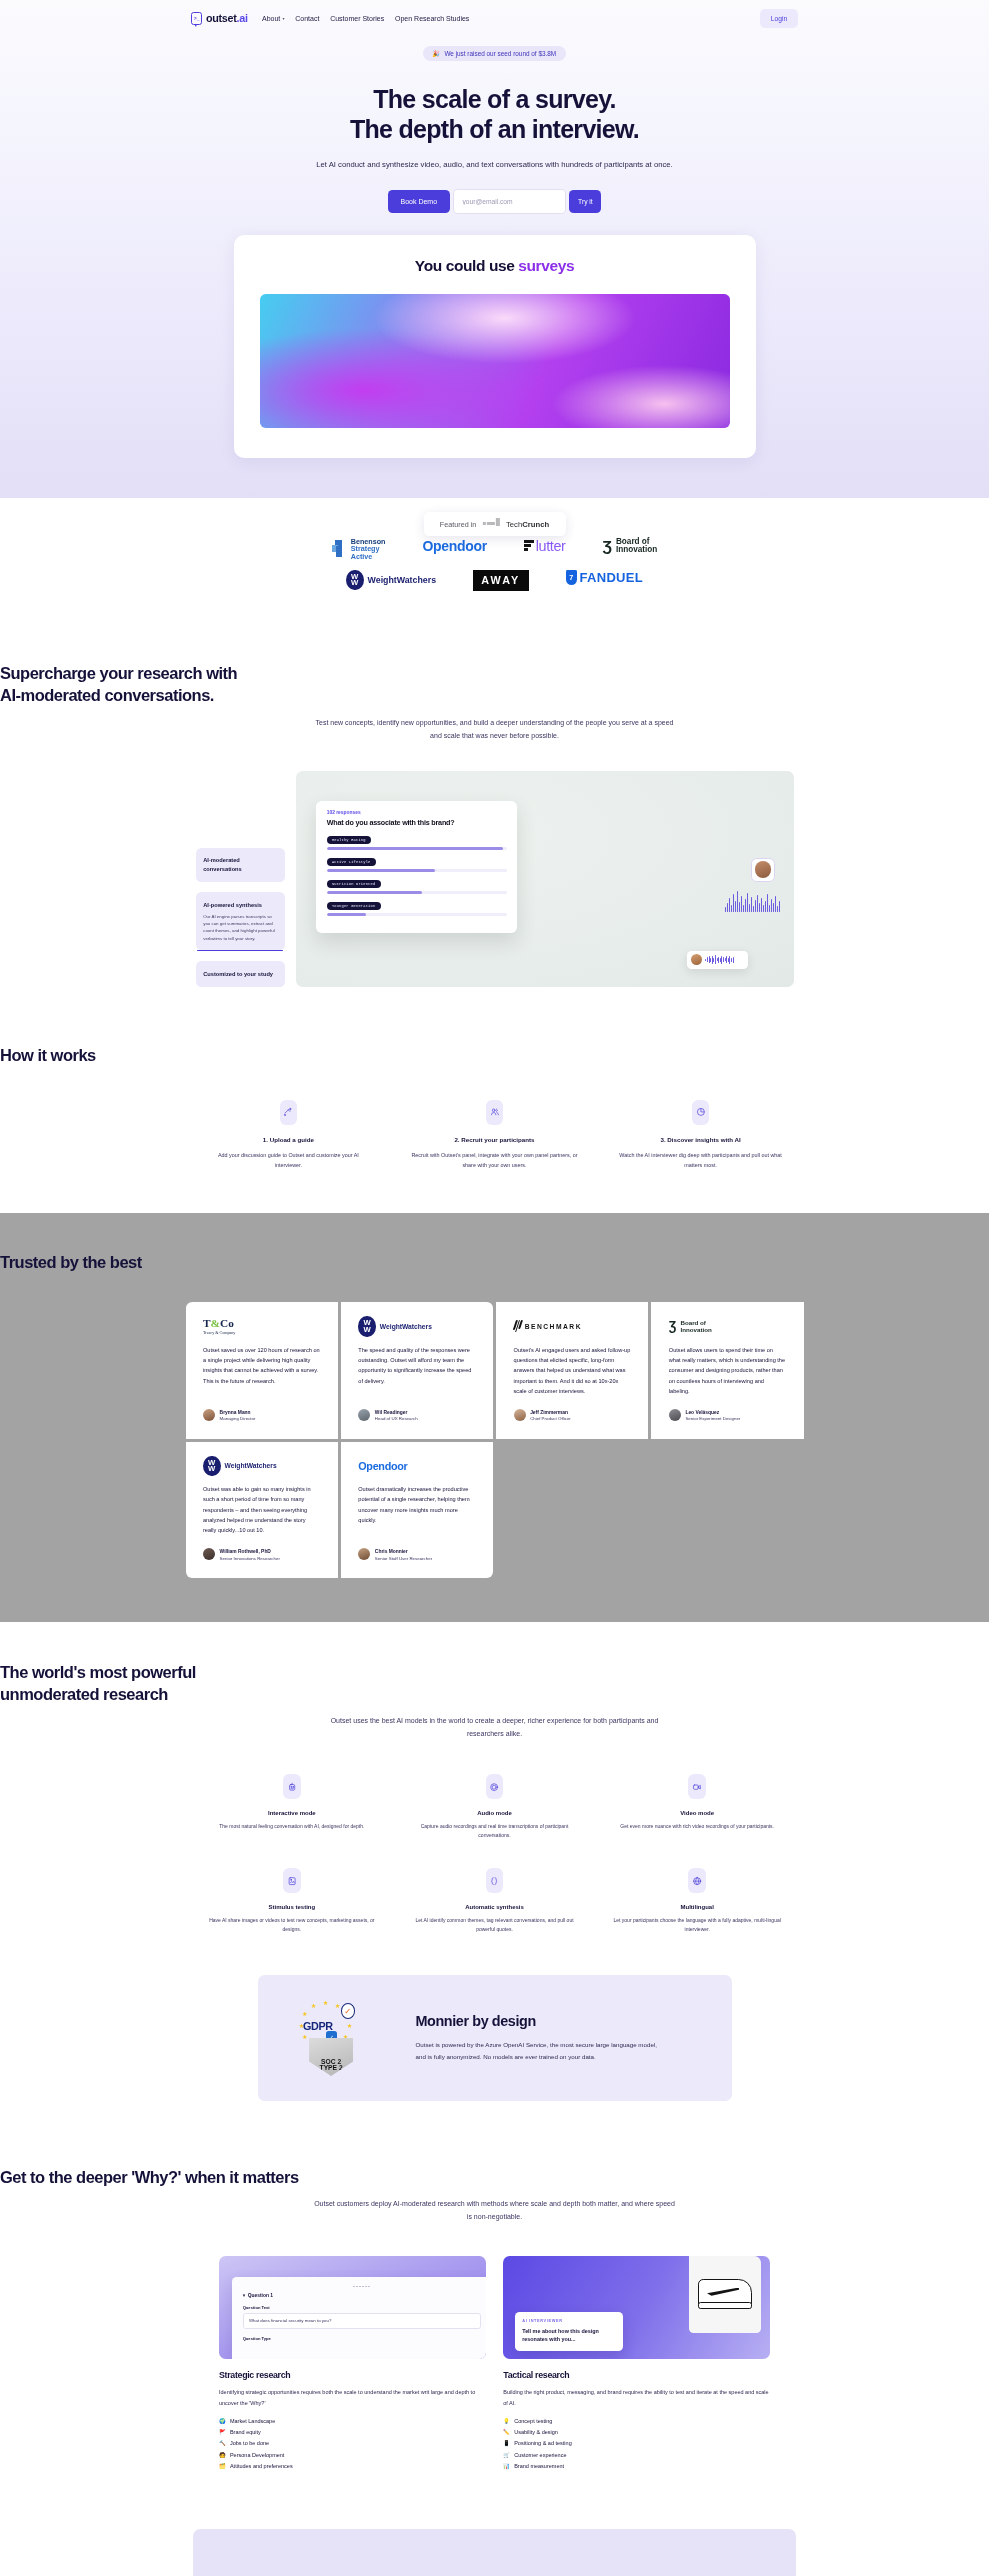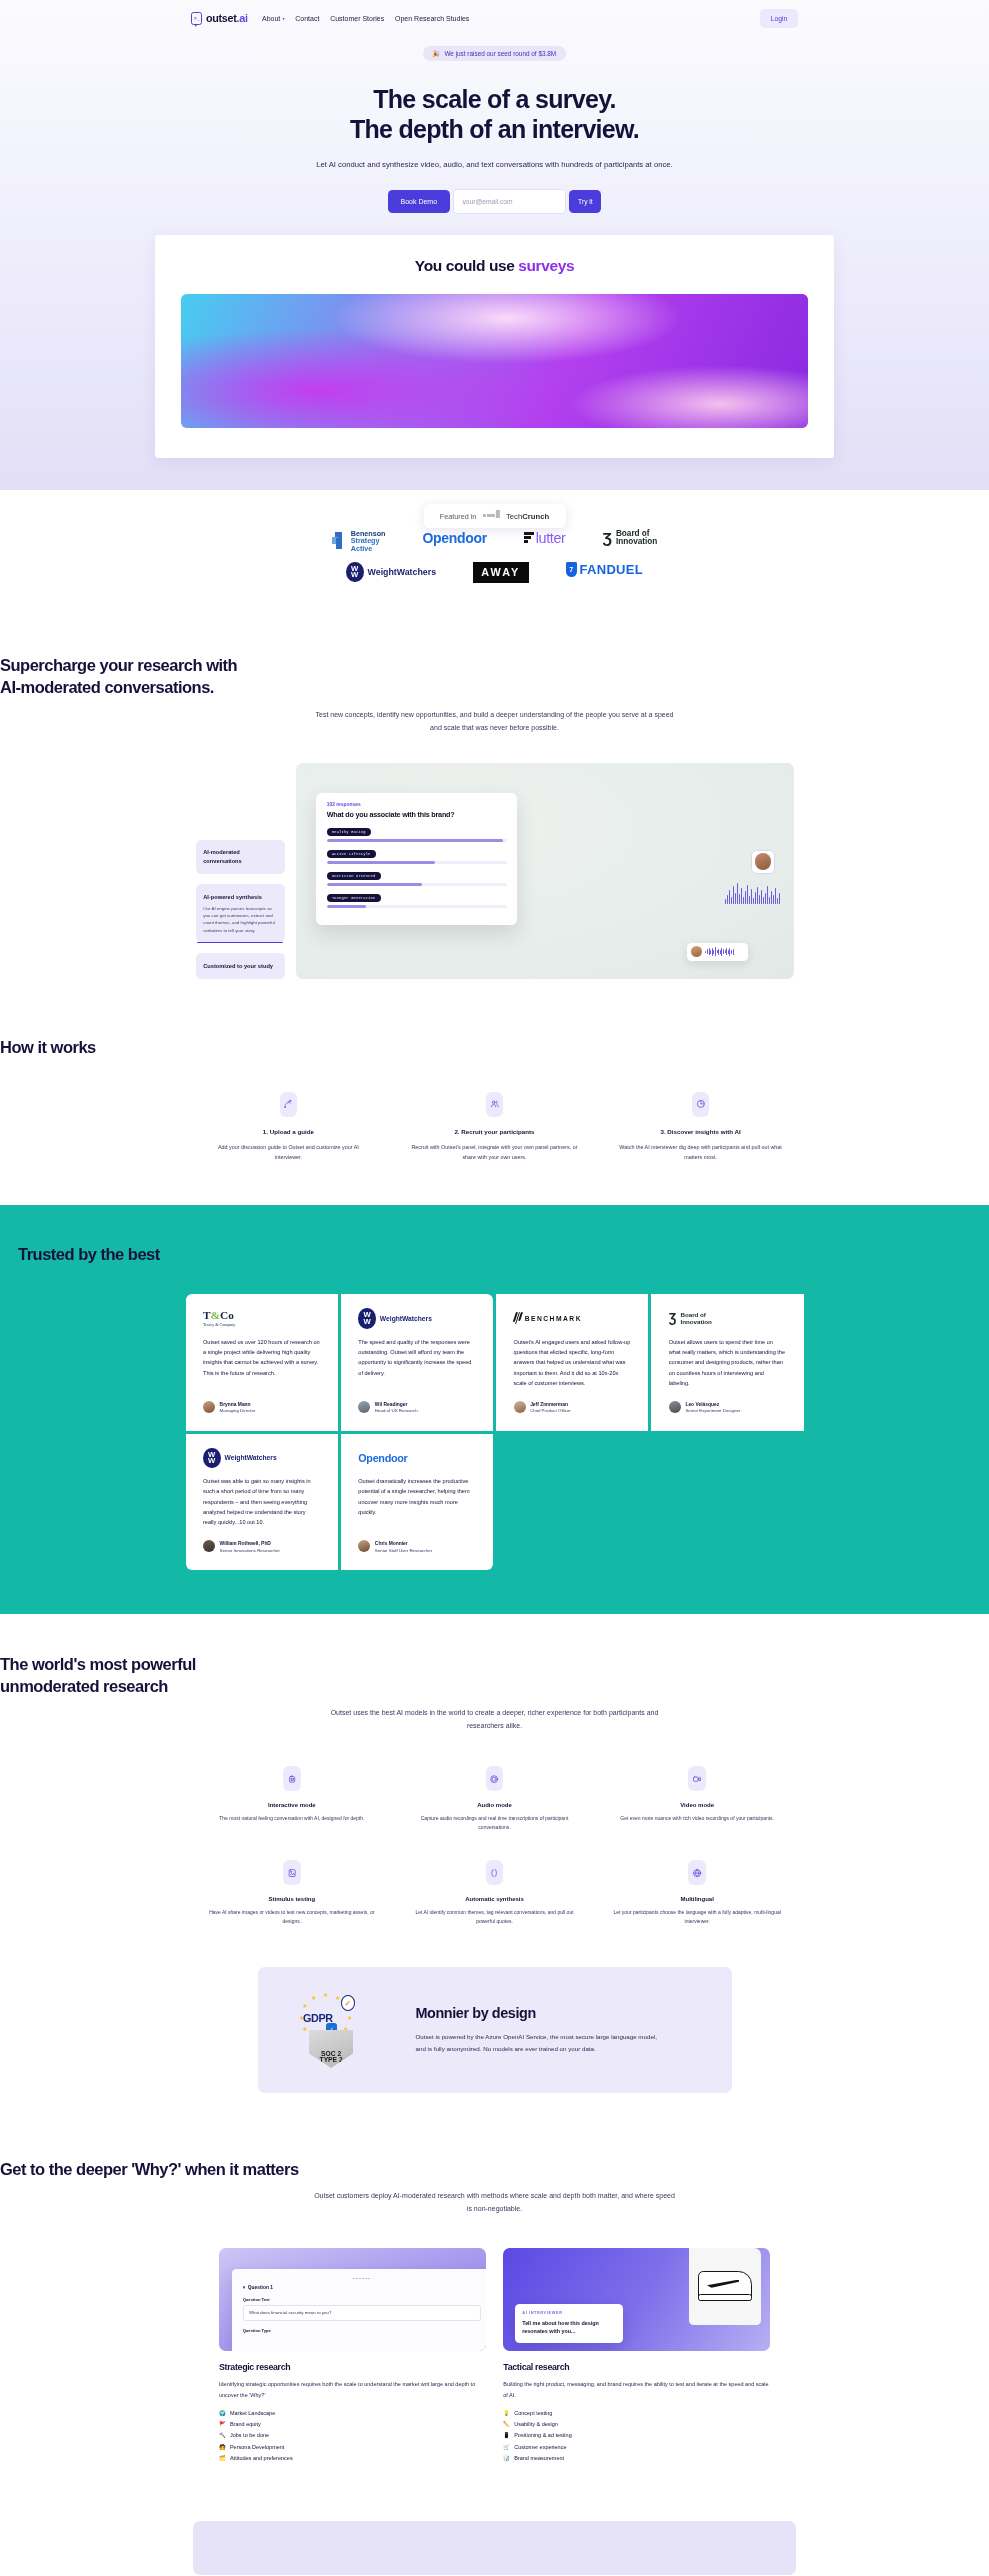--- a/index.html
+++ b/index.html
@@ -7,21 +7,21 @@
   body{
     font-family:"Liberation Sans","DejaVu Sans",sans-serif;
     background:#ffffff;color:#141036;
     -webkit-font-smoothing:antialiased;
   }
   .page{width:989px;overflow:hidden;position:relative}
 
   
   .hero-wrap{
     background:linear-gradient(180deg,#fbfbfe 0%,#f4f4fd 28%,#eceafb 62%,#e2dff7 100%);
-    padding-bottom:4px;position:relative;
+    padding-bottom:12px;position:relative;
   }
   .navbar{height:37px;display:flex;align-items:center;padding:0 0 0 191px;gap:0}
   .logo{display:flex;align-items:center;gap:3.6px;margin-right:14.4px}
   .logo-mark{
     width:11.3px;height:12.4px;border:1.2px solid #4f3fe0;border-radius:2.6px;
     position:relative;display:flex;align-items:center;justify-content:center;
     font-size:4.6px;color:#4f3fe0;font-weight:700;font-family:"Liberation Mono",monospace;
   }
   .logo-mark:after{
     content:"";position:absolute;bottom:-3.6px;left:2.1px;width:0;height:0;
@@ -58,21 +58,21 @@
     padding:0 8.2px;font-size:6.7px;font-family:inherit;color:#15123a;outline:none;
   }
   .email-input::placeholder{color:#9d9ab5}
   .btn-try{
     background:#4b3ddb;color:#fff;border:none;border-radius:4.6px;padding:7.7px 8.8px;
     font-size:6.7px;font-family:inherit;cursor:pointer;font-weight:500;
   }
 
   
   .survey-card{
-    margin:21.6px auto 0;width:679px;background:#fff;border-radius:3px;
+    margin:21.6px auto 0;width:522px;background:#fff;border-radius:10px;
     box-shadow:0 3.1px 17.5px rgba(40,30,110,.07);padding:21.6px 26px 30px;
   }
   .survey-title{text-align:center;font-size:15.5px;font-weight:800;letter-spacing:-0.4px}
   .survey-title .accent{color:#8b2fe8}
   .survey-media{
     margin-top:18.5px;height:134px;border-radius:5.7px;
     background:
       radial-gradient(ellipse 45% 55% at 52% 18%, rgba(255,225,250,.95) 0%, rgba(255,225,250,0) 62%),
       radial-gradient(ellipse 40% 48% at 86% 82%, rgba(255,208,240,.9) 0%, rgba(255,208,240,0) 60%),
       radial-gradient(ellipse 60% 70% at 22% 72%, rgba(198,57,240,.95) 0%, rgba(198,57,240,0) 66%),
@@ -173,21 +173,21 @@
   .how-grid{margin:34px auto 0;width:608px;display:flex;gap:10.3px}
   .how-col{flex:1;text-align:center;padding:0 13.4px}
   .icon-chip{
     width:17.5px;height:25px;margin:0 auto;border-radius:6.2px;background:#ebe9fb;
     display:flex;align-items:center;justify-content:center;color:#4b3ddb;
   }
   .how-h{margin-top:11.3px;font-size:6.2px;font-weight:600;color:#15123a}
   .how-p{margin-top:6.7px;font-size:5.4px;line-height:1.9;color:#3a3560}
 
   
-  .trusted{background:#14b8a6;padding:38px 18px 44px}
+  .trusted{background:#a3a3a3;padding:38px 0 44px}
   .t-grid{margin:29px auto 0;width:618px;display:grid;grid-template-columns:1fr 1fr 1fr 1fr;gap:3.1px}
   .t-card{background:#fff;padding:15.5px 17.5px 15.5px;display:flex;flex-direction:column;justify-content:space-between;min-height:101px}
   .t-card:nth-child(1){border-radius:6.2px 0 0 0}
   .t-card:nth-child(2){border-radius:0 6.2px 0 0}
   .t-card:nth-child(5){border-radius:0 0 0 6.2px}
   .t-card:nth-child(6){border-radius:0 0 6.2px 0}
   .t-logo{height:17.5px;display:flex;align-items:center}
   .tco{line-height:1}
   .tco .big{font-size:11.3px;font-weight:800;color:#16264a;font-family:"Liberation Serif",serif}
   .tco .amp{color:#79c043}

